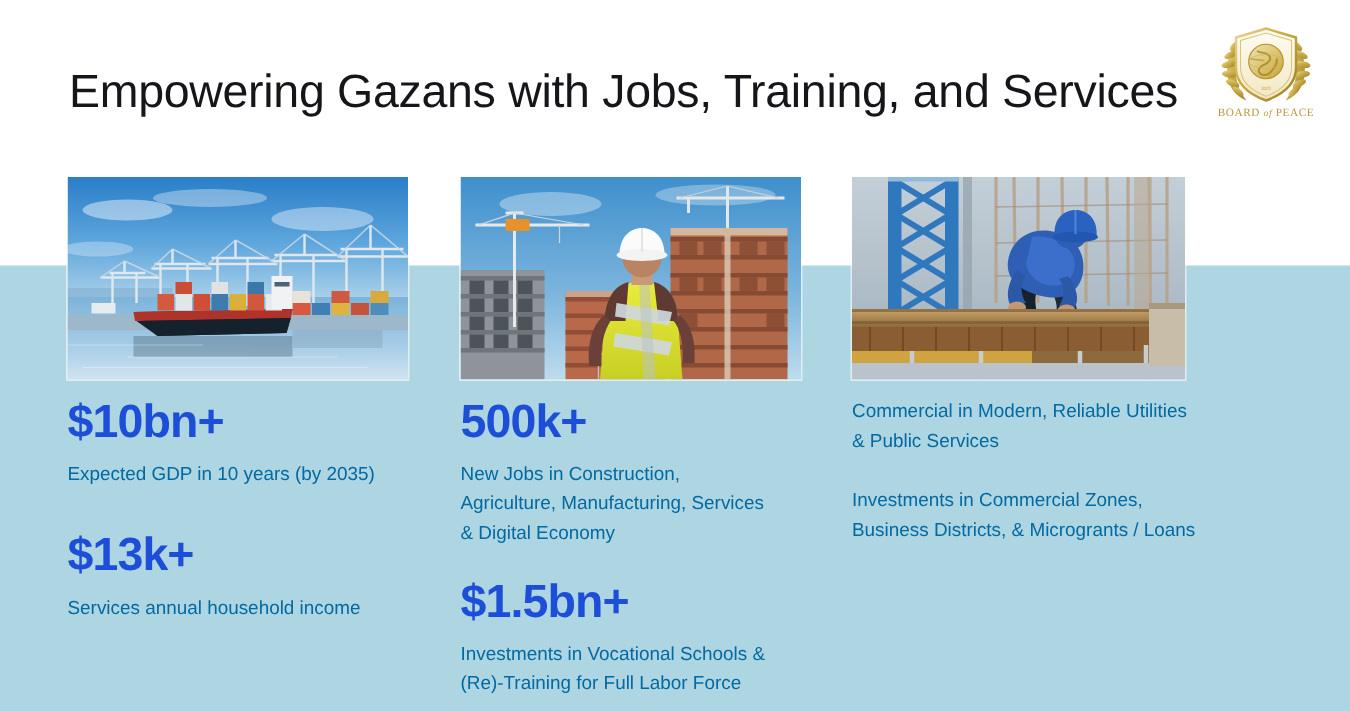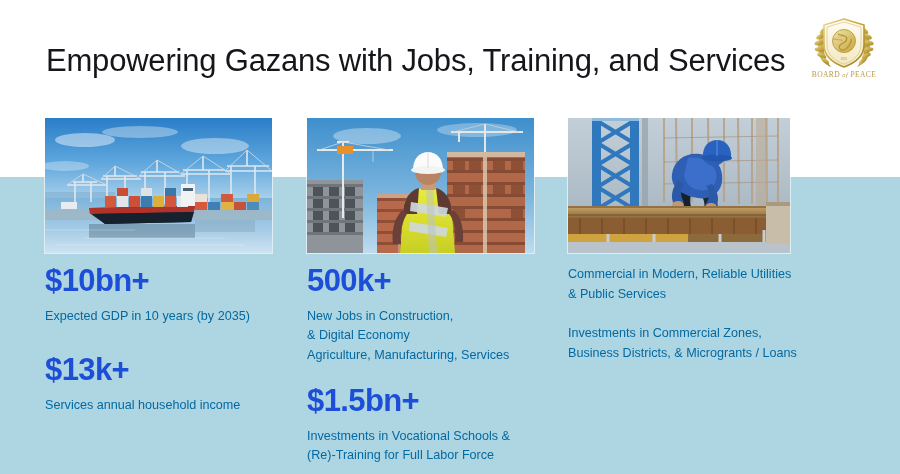--- a/index.html
+++ b/index.html
@@ -524,22 +524,22 @@
           <div>Services annual household income</div>
         </div>
       </div>
     </div>
 
     <div class="col col-2">
       <div class="stat">
         <div class="stat-value">500k+</div>
         <div class="stat-desc">
           <div>New Jobs in Construction,</div>
+          <div>Agriculture,  Manufacturing,  Services</div>
           <div>&amp; Digital Economy</div>
-          <div>Agriculture,  Manufacturing,  Services</div>
         </div>
       </div>
       <div class="spacer-b"></div>
       <div class="stat">
         <div class="stat-value">$1.5bn+</div>
         <div class="stat-desc">
           <div>Investments in Vocational Schools &amp;</div>
           <div>(Re)-Training for Full Labor Force</div>
         </div>
       </div>

